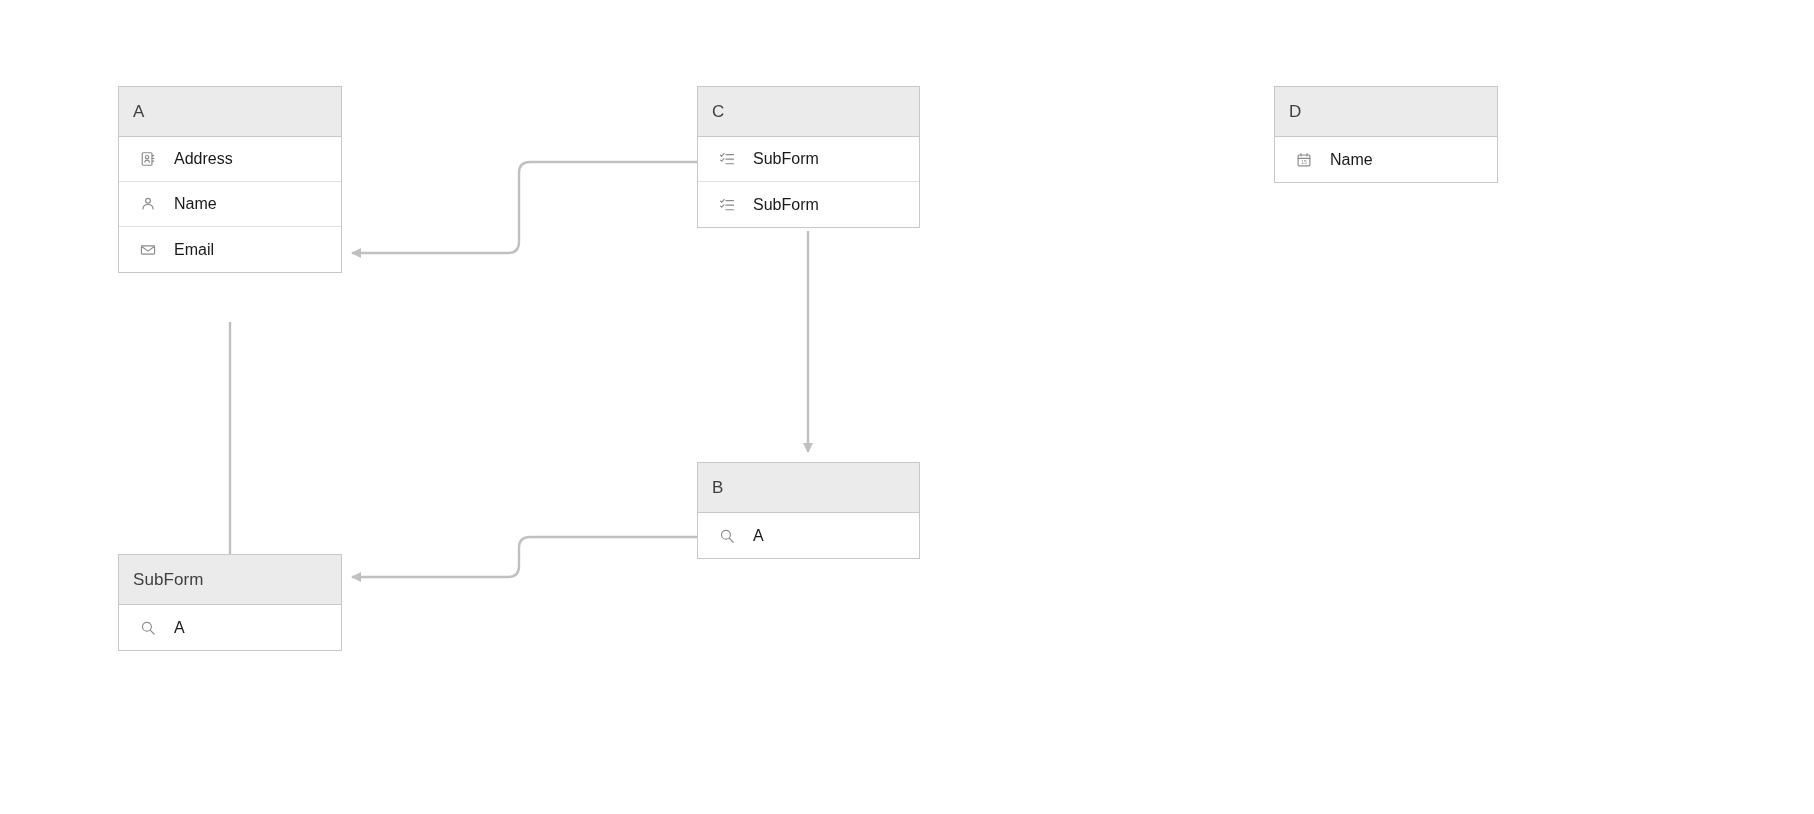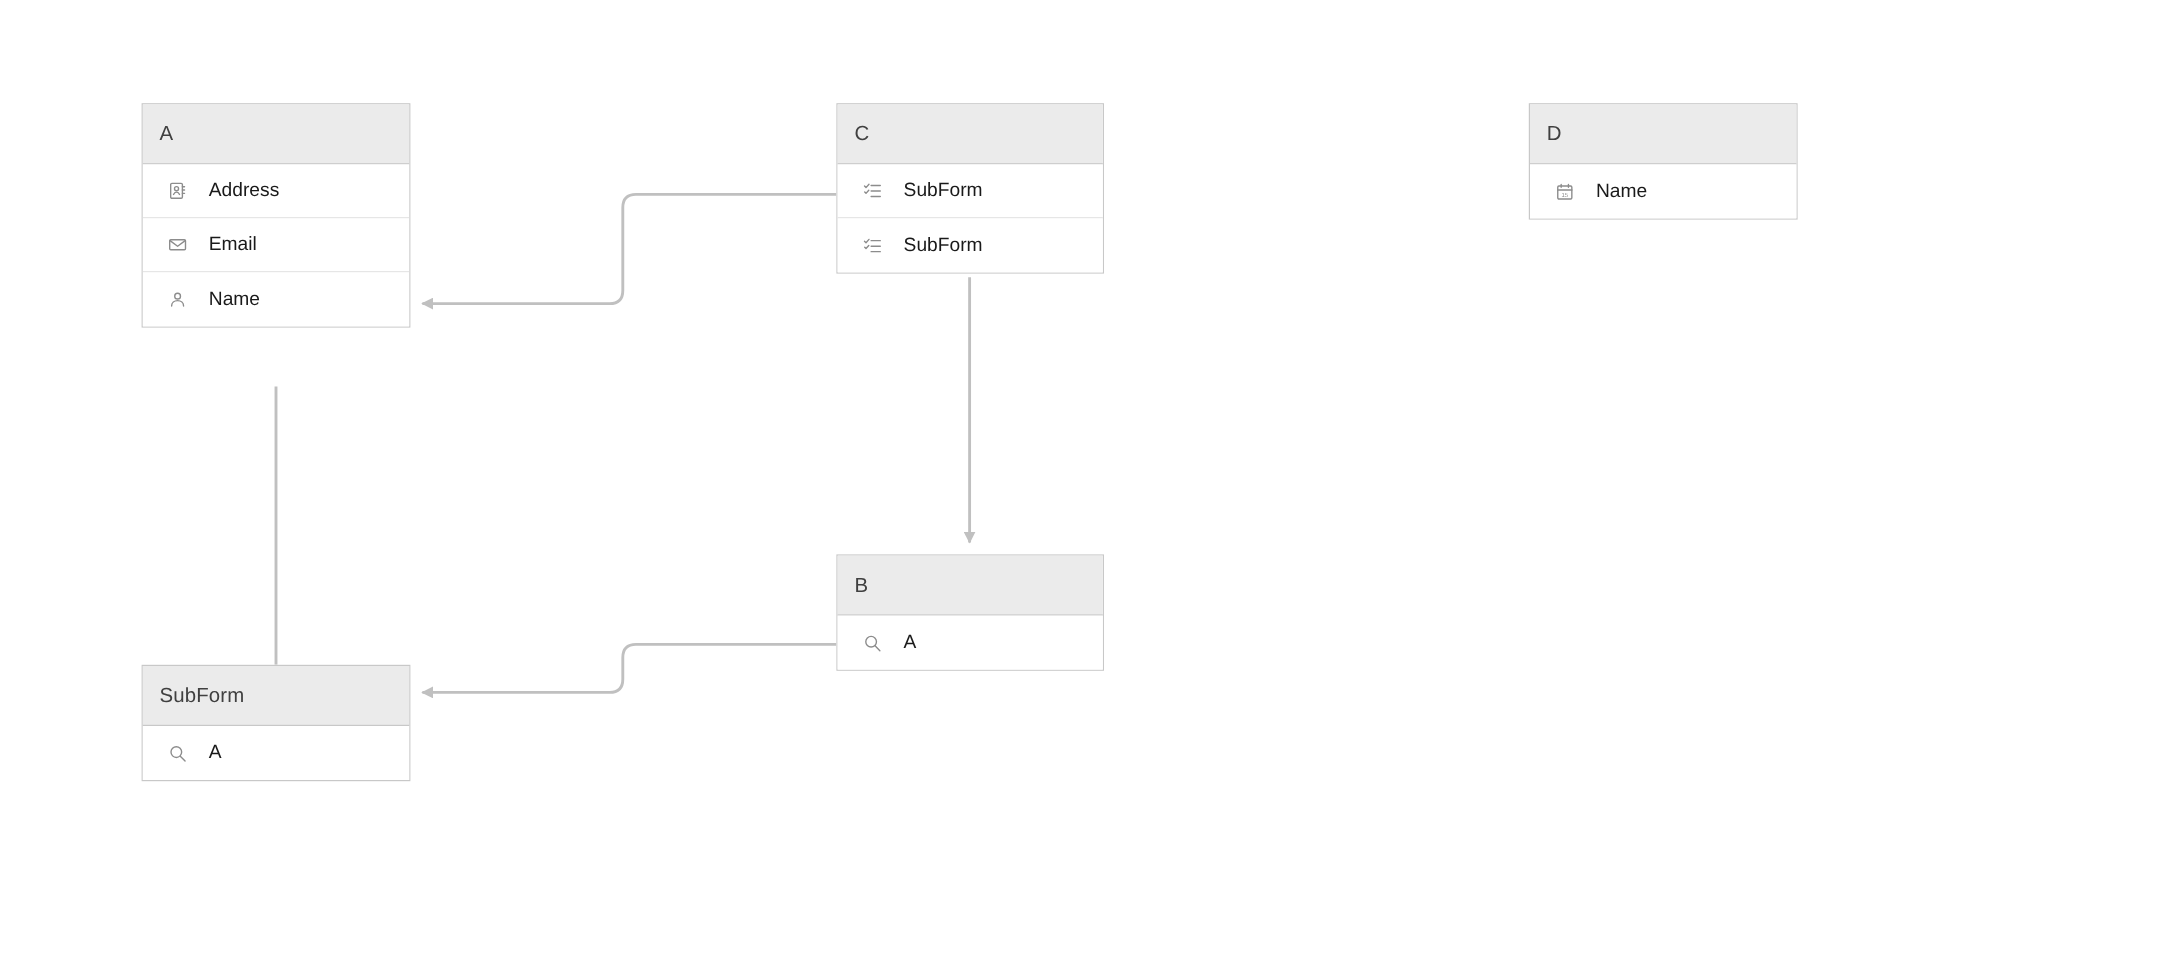--- a/index.html
+++ b/index.html
@@ -114,34 +114,34 @@
                 <circle cx="8" cy="7" r="1.9" stroke="currentColor" fill="none" stroke-width="1.3" stroke-linecap="round" stroke-linejoin="round"></circle>
                 <path d="M5.2 12.4c.6-1.5 1.6-2.2 2.8-2.2s2.2.7 2.8 2.2" stroke="currentColor" fill="none" stroke-width="1.3" stroke-linecap="round" stroke-linejoin="round"></path>
                 <path d="M13.5 5.2h2M13.5 8.3h2M13.5 11.4h2" stroke="currentColor" fill="none" stroke-width="1.3" stroke-linecap="round" stroke-linejoin="round"></path>
               </svg>
             </span>
             <span class="row-label">Address</span>
           </div>
           <div class="node-row">
             <span class="row-icon">
               <svg viewBox="0 0 18 18" width="16" height="16">
+                <circle cx="9" cy="5.4" r="2.7" stroke="currentColor" fill="none" stroke-width="1.3" stroke-linecap="round" stroke-linejoin="round"></circle>
+                <path d="M3.4 14.6c0-3.1 2.5-5 5.6-5s5.6 1.9 5.6 5" stroke="currentColor" fill="none" stroke-width="1.3" stroke-linecap="round" stroke-linejoin="round"></path>
+              </svg>
+            </span>
+            <span class="row-label">Name</span>
+          </div>
+          <div class="node-row">
+            <span class="row-icon">
+              <svg viewBox="0 0 18 18" width="16" height="16">
                 <rect x="1.6" y="4.3" width="14.8" height="9.4" rx="1" stroke="currentColor" fill="none" stroke-width="1.3" stroke-linecap="round" stroke-linejoin="round"></rect>
                 <path d="M1.9 5.1 9 10.3 16.1 5.1" stroke="currentColor" fill="none" stroke-width="1.3" stroke-linecap="round" stroke-linejoin="round"></path>
               </svg>
             </span>
             <span class="row-label">Email</span>
-          </div>
-          <div class="node-row">
-            <span class="row-icon">
-              <svg viewBox="0 0 18 18" width="16" height="16">
-                <circle cx="9" cy="5.4" r="2.7" stroke="currentColor" fill="none" stroke-width="1.3" stroke-linecap="round" stroke-linejoin="round"></circle>
-                <path d="M3.4 14.6c0-3.1 2.5-5 5.6-5s5.6 1.9 5.6 5" stroke="currentColor" fill="none" stroke-width="1.3" stroke-linecap="round" stroke-linejoin="round"></path>
-              </svg>
-            </span>
-            <span class="row-label">Name</span>
           </div>
         </div>
       </div>
       <div class="node" style="left: 697px; top: 86px; width: 223px;">
         <div class="node-header">
           <span>C</span>
         </div>
         <div class="node-rows">
           <div class="node-row">
             <span class="row-icon">

